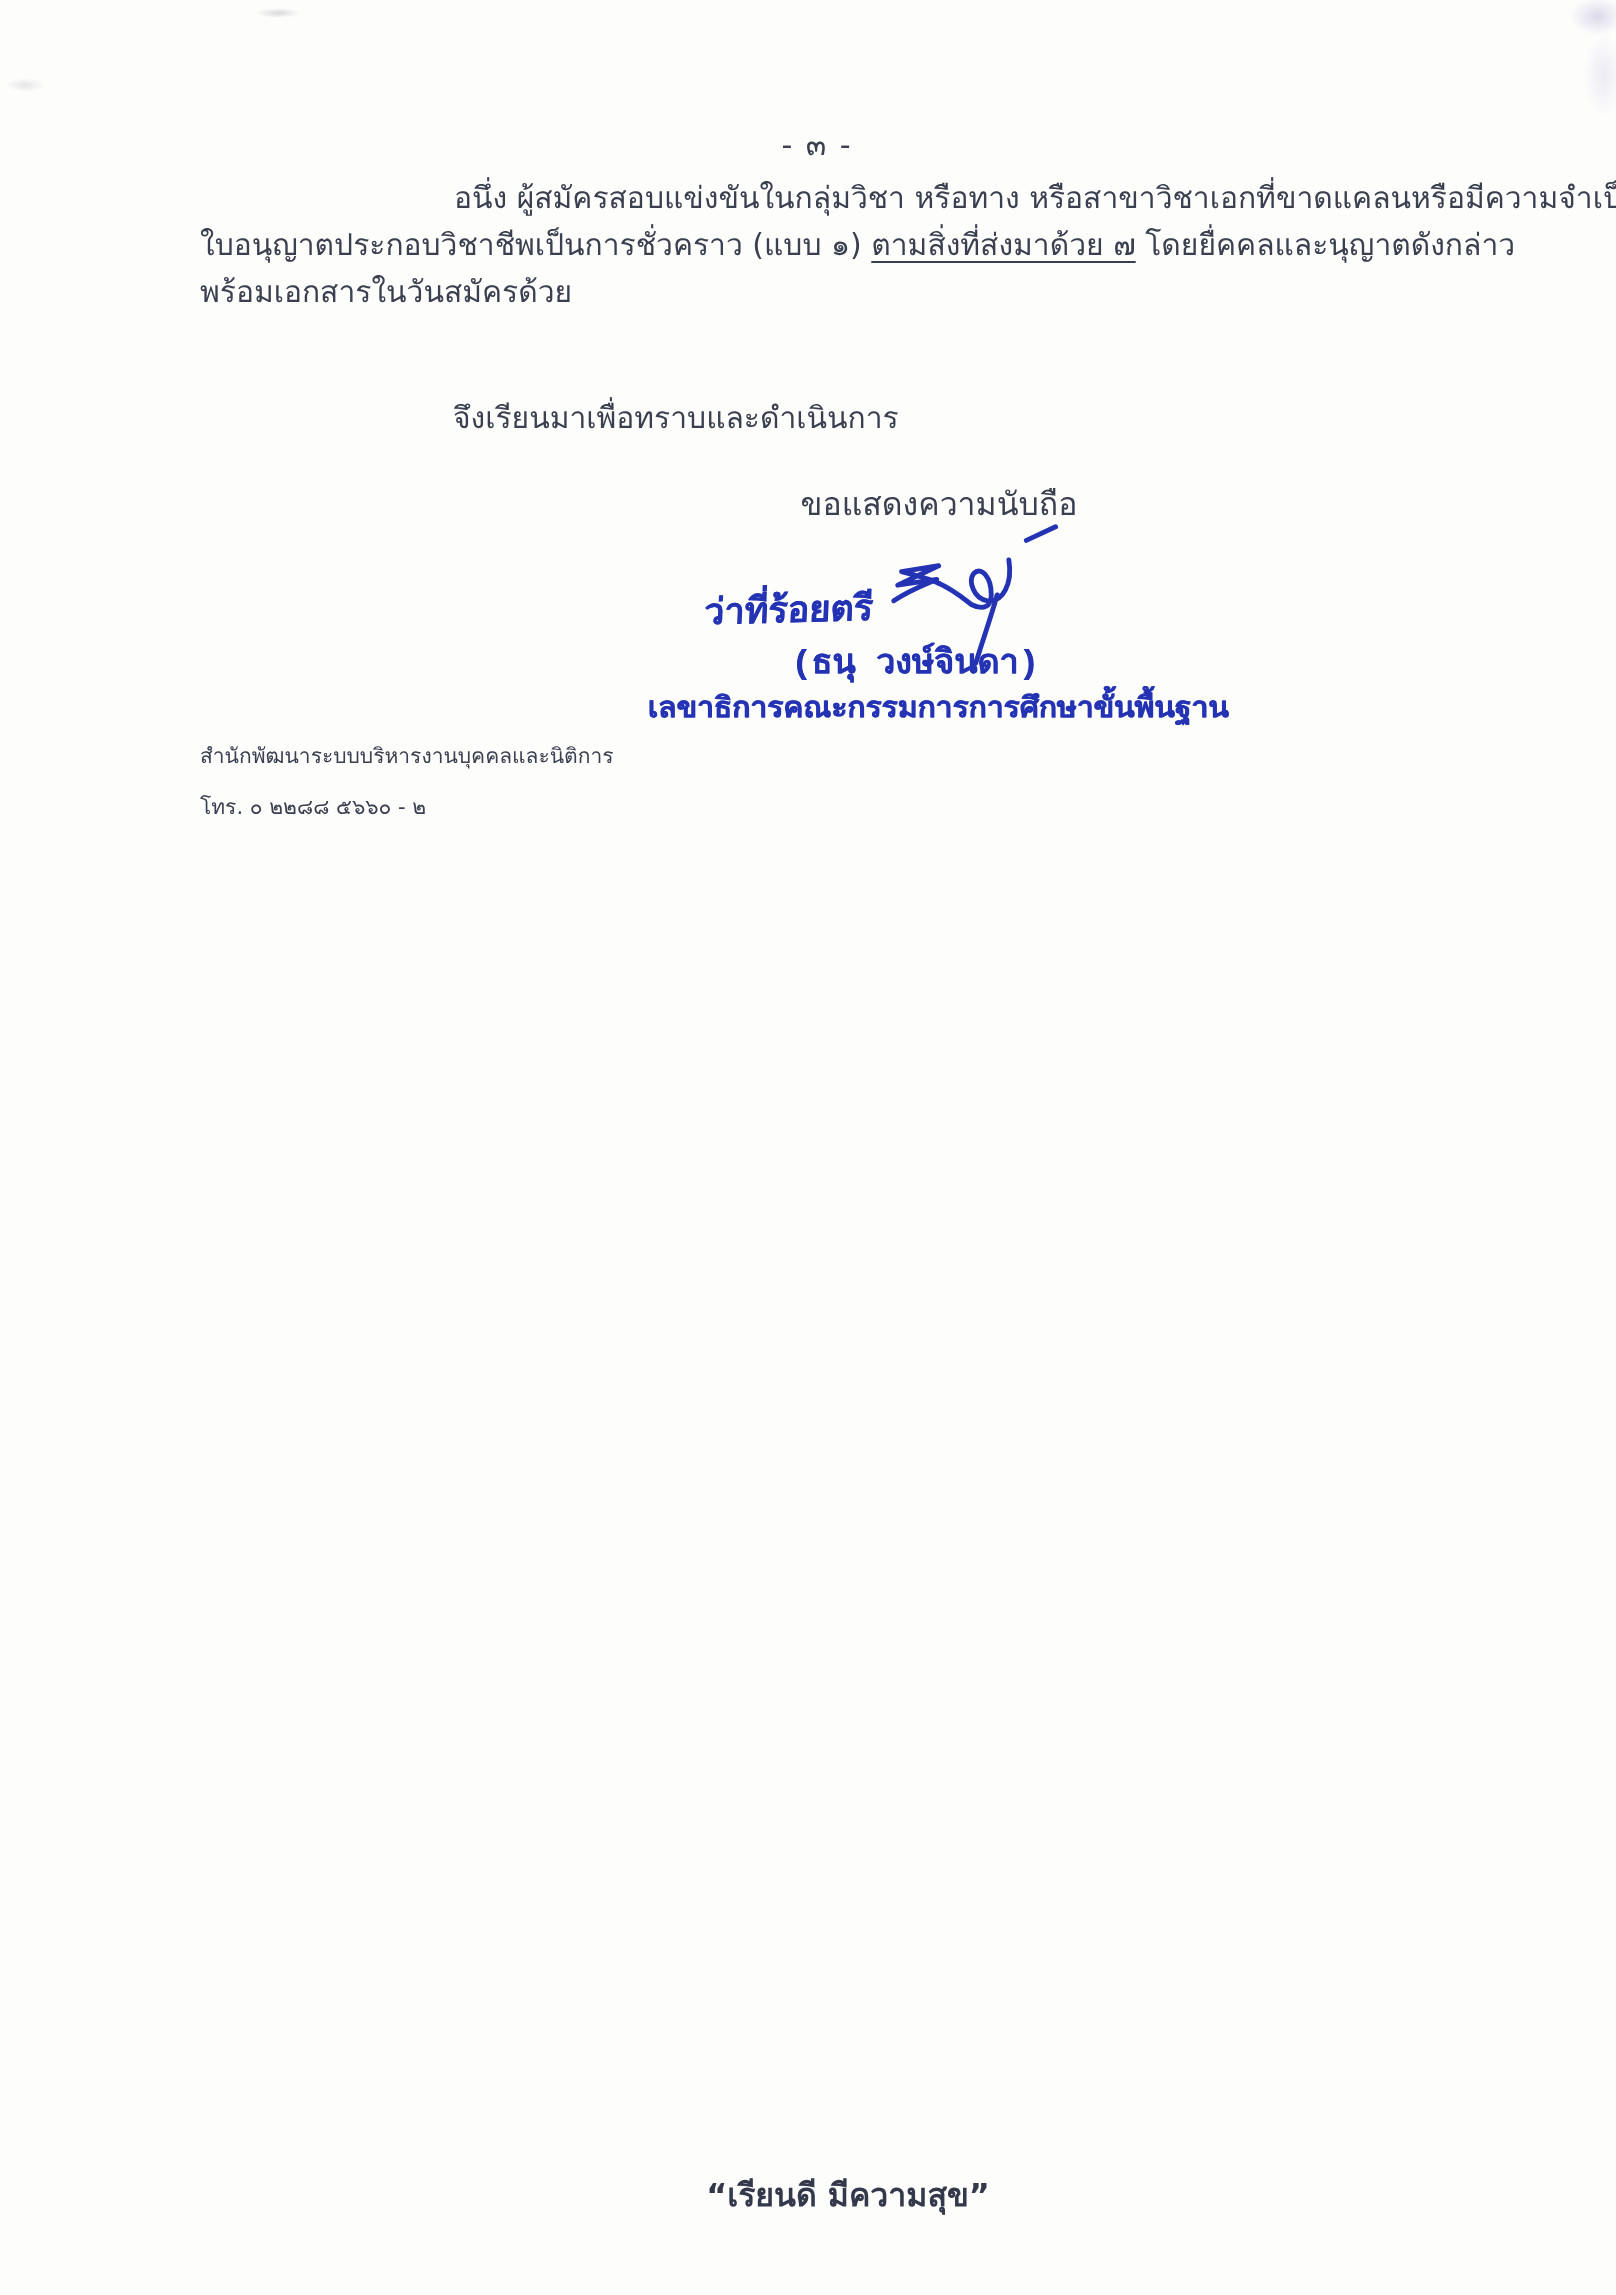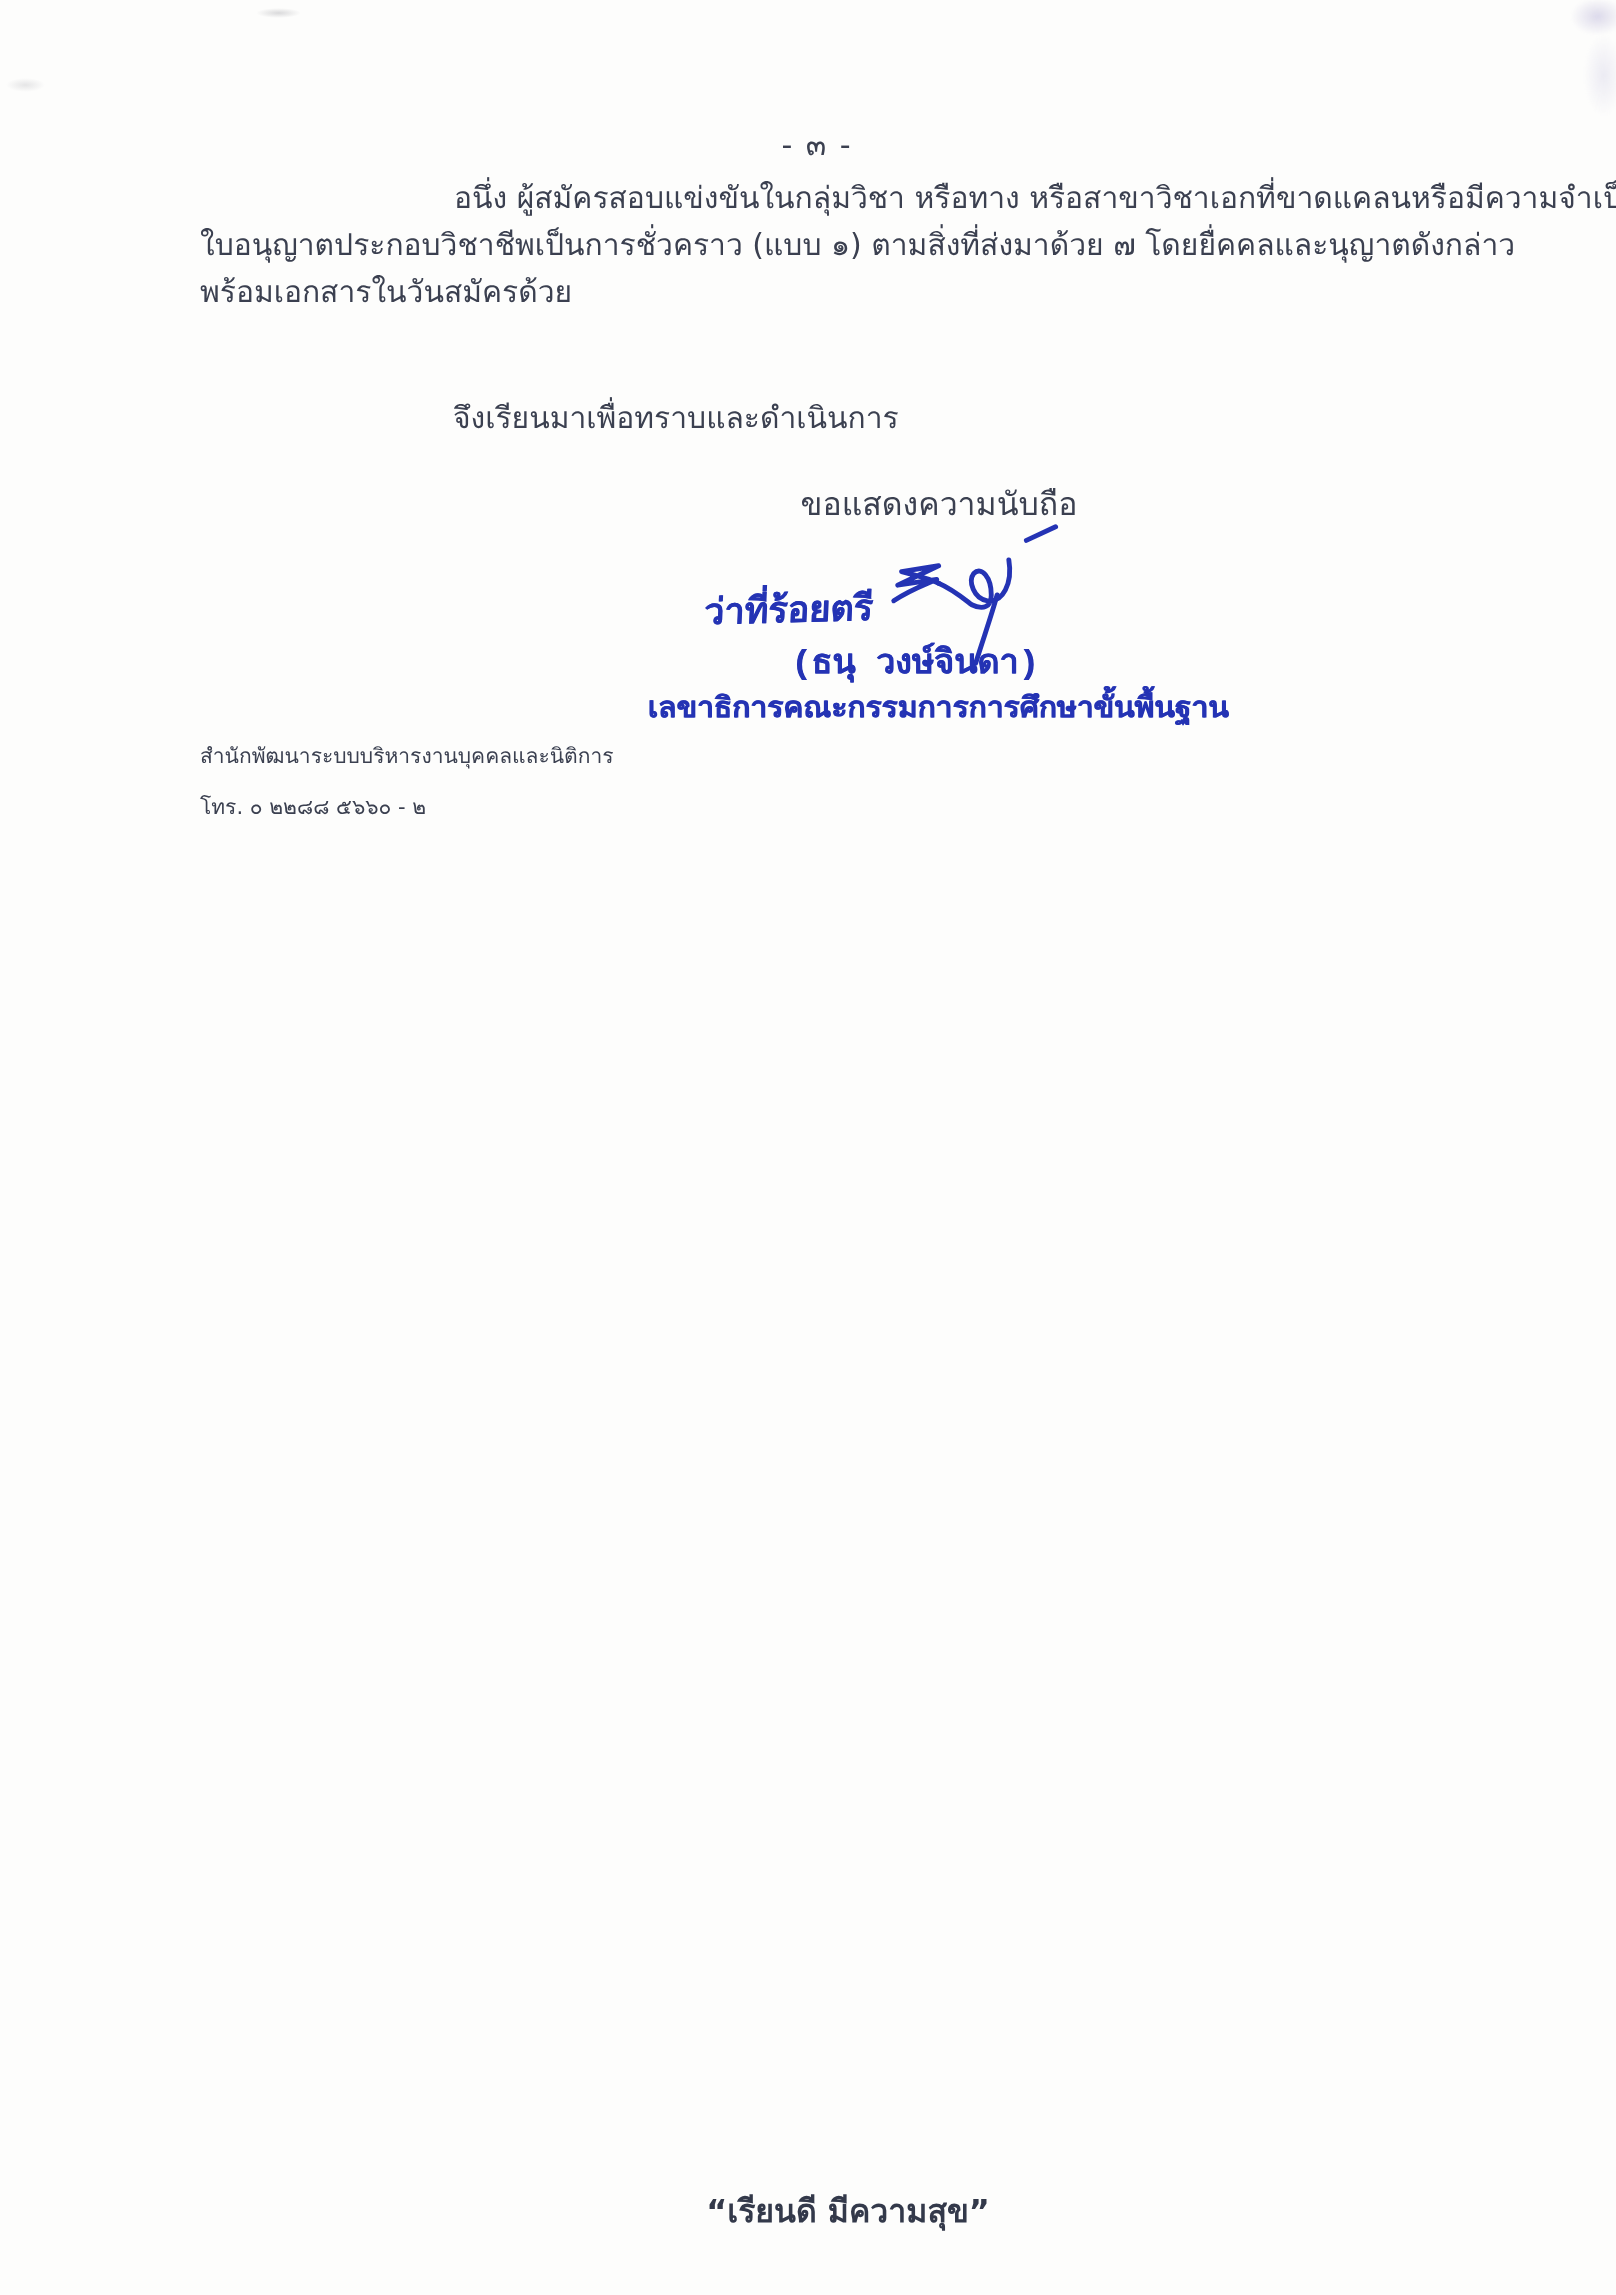--- a/index.html
+++ b/index.html
@@ -48,20 +48,21 @@
     position: absolute;
     top: 174px;
     left: 200px;
     width: 1312px;
     font-size: 30px;
     line-height: 47px;
   }
   .para-line { white-space: nowrap; }
   .para-line.indent { text-indent: 254px; }
   .u-seg {
+    text-decoration: underline;
     text-decoration-thickness: 2px;
     text-underline-offset: 5.9px;
   }
 
   .closing-line {
     position: absolute;
     top: 394px;
     left: 453px;
     font-size: 30px;
   }
@@ -130,21 +131,20 @@
 
   .motto {
     position: absolute;
     top: 2169px;
     left: 848px;
     transform: translateX(-50%);
     font-size: 32px;
     font-weight: bold;
     color: #33394a;
     white-space: nowrap;
-    margin-top: 16px;
   }
 </style>
 </head>
 <body>
 
 <div class="page">
 
   <div class="artifact artifact-corner"></div>
   <div class="artifact artifact-smudge1"></div>
   <div class="artifact artifact-smudge2"></div>

